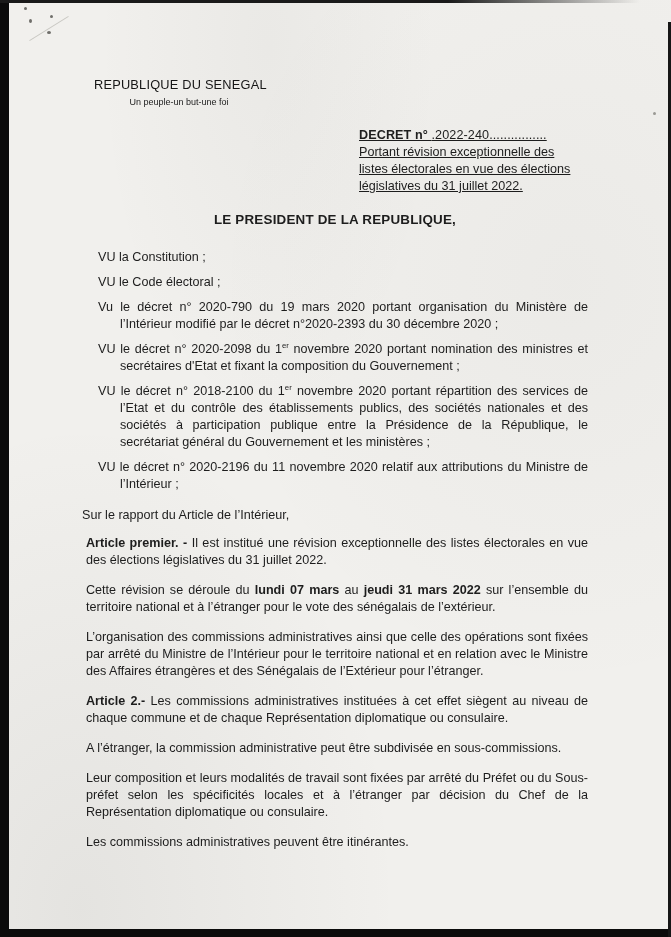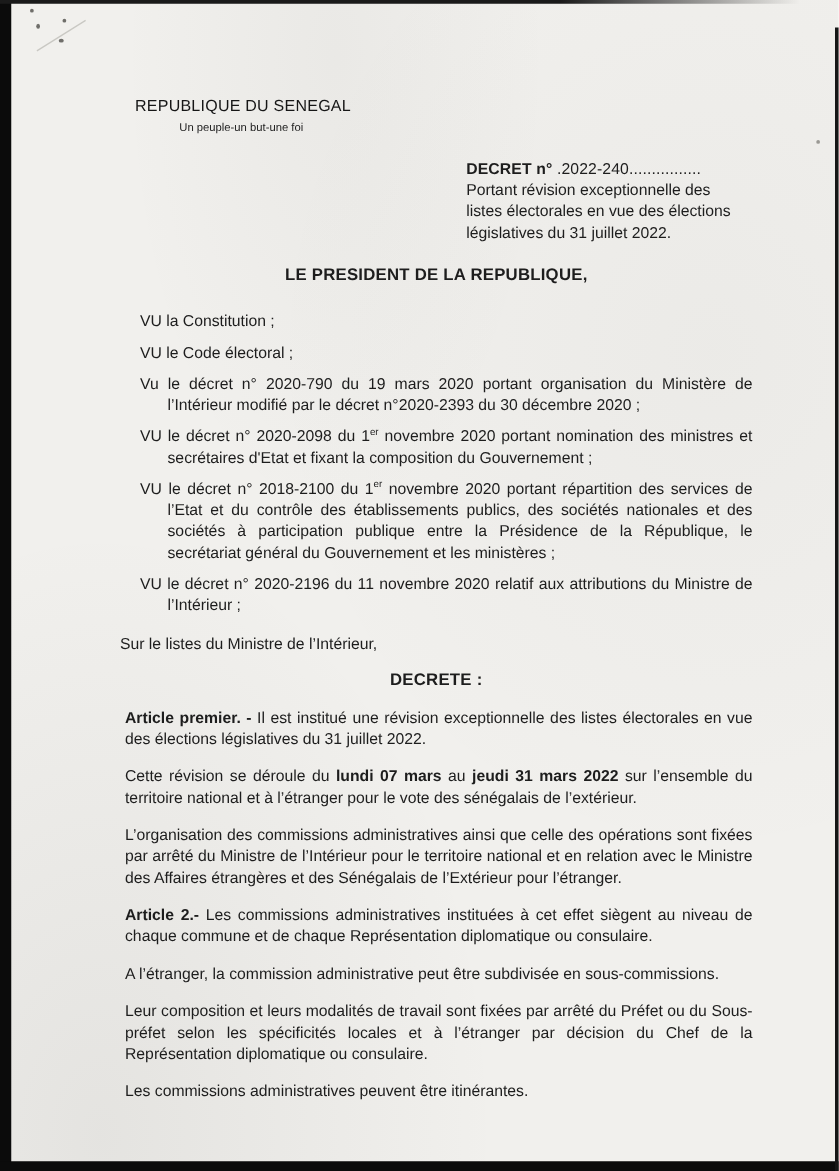--- a/index.html
+++ b/index.html
@@ -27,32 +27,32 @@
   .speck { position:absolute; background:#6f6e6a; border-radius:50%; }
   .sp1 { left:24px; top:7px;  width:3px; height:3px; }
   .sp2 { left:29px; top:19px; width:3px; height:4px; }
   .sp3 { left:50px; top:15px; width:3px; height:3px; }
   .sp4 { left:47px; top:31px; width:4px; height:3px; }
   .sp5 { left:653px; top:112px; width:3px; height:3px; background:#9a9994; }
   .crease { position:absolute; left:26px; top:28px; width:46px; height:1px; background:#c9c8c3; transform:rotate(-32deg); }
 
   .content {
     position: absolute;
-    left: 96px; top: 76px;
+    left: 82px; top: 76px;
     width: 506px;
     font-size: 12.6px;
     line-height: 17px;
   }
   .b { font-weight: bold; }
 
   .letterhead { margin-left: 12px; width: 170px; text-align: center; }
   .republic { font-size: 12.8px; letter-spacing: 0.2px; white-space: nowrap; color:#161616; }
   .motto { font-size: 9px; margin-top: 1px; color:#222; }
 
-  .decree-ref { margin: 16px 0 0 277px; width: 240px; line-height: 17px; }
+  .decree-ref { margin: 16px 0 0 277px; width: 240px; line-height: 17px; text-decoration: underline; }
   .decree-no { letter-spacing: 0.1px; }
 
   .heading {
     text-align: center; font-weight: bold;
     font-size: 13.4px; letter-spacing: 0.2px;
   }
   .heading.president { margin: 16px 0 21px 0; }
   .heading.decrete   { margin: 11px 0 14px 0; }
 
   p.visa {
@@ -101,23 +101,22 @@
 
     <div id="visas">
         <p class="visa"><span>VU la Constitution ;</span></p>
         <p class="visa"><span>VU le Code électoral ;</span></p>
         <p class="visa"><span>Vu le décret n° 2020-790 du 19 mars 2020 portant organisation du Ministère de l’Intérieur modifié par le décret n°2020-2393 du 30 décembre 2020 ;</span></p>
         <p class="visa"><span>VU le décret n° 2020-2098 du 1</span><sup>er</sup><span> novembre 2020 portant nomination des ministres et secrétaires d'Etat et fixant la composition du Gouvernement ;</span></p>
         <p class="visa"><span>VU le décret n° 2018-2100 du 1</span><sup>er</sup><span> novembre 2020 portant répartition des services de l’Etat et du contrôle des établissements publics, des sociétés nationales et des sociétés à participation publique entre la Présidence de la République, le secrétariat général du Gouvernement et les ministères ;</span></p>
         <p class="visa"><span>VU le décret n° 2020-2196 du 11 novembre 2020 relatif aux attributions du Ministre de l’Intérieur ;</span></p>
       </div>
 
-    <p class="report">Sur le listes du Ministre de l’Intérieur,</p>
+    <p class="report">Sur le rapport du Article de l’Intérieur,</p>
 
-    <div class="heading decrete">DECRETE :</div>
 
     <div id="body-paras">
         <p class="para"><span class="b">Article premier. - </span><span>Il est institué une révision exceptionnelle des listes électorales en vue des élections législatives du 31 juillet 2022.</span></p>
         <p class="para"><span>Cette révision se déroule du </span><span class="b">lundi 07 mars</span><span> au </span><span class="b">jeudi 31 mars 2022</span><span> sur l’ensemble du territoire national et à l’étranger pour le vote des sénégalais de l’extérieur.</span></p>
         <p class="para"><span>L’organisation des commissions administratives ainsi que celle des opérations sont fixées par arrêté du Ministre de l’Intérieur pour le territoire national et en relation avec le Ministre des Affaires étrangères et des Sénégalais de l’Extérieur pour l’étranger.</span></p>
         <p class="para"><span class="b">Article 2.-</span><span> Les commissions administratives instituées à cet effet siègent au niveau de chaque commune et de chaque Représentation diplomatique ou consulaire.</span></p>
         <p class="para"><span>A l’étranger, la commission administrative peut être subdivisée en sous-commissions.</span></p>
         <p class="para"><span>Leur composition et leurs modalités de travail sont fixées par arrêté du Préfet ou du Sous-préfet selon les spécificités locales et à l’étranger par décision du Chef de la Représentation diplomatique ou consulaire.</span></p>
         <p class="para"><span>Les commissions administratives peuvent être itinérantes.</span></p>
       </div>

